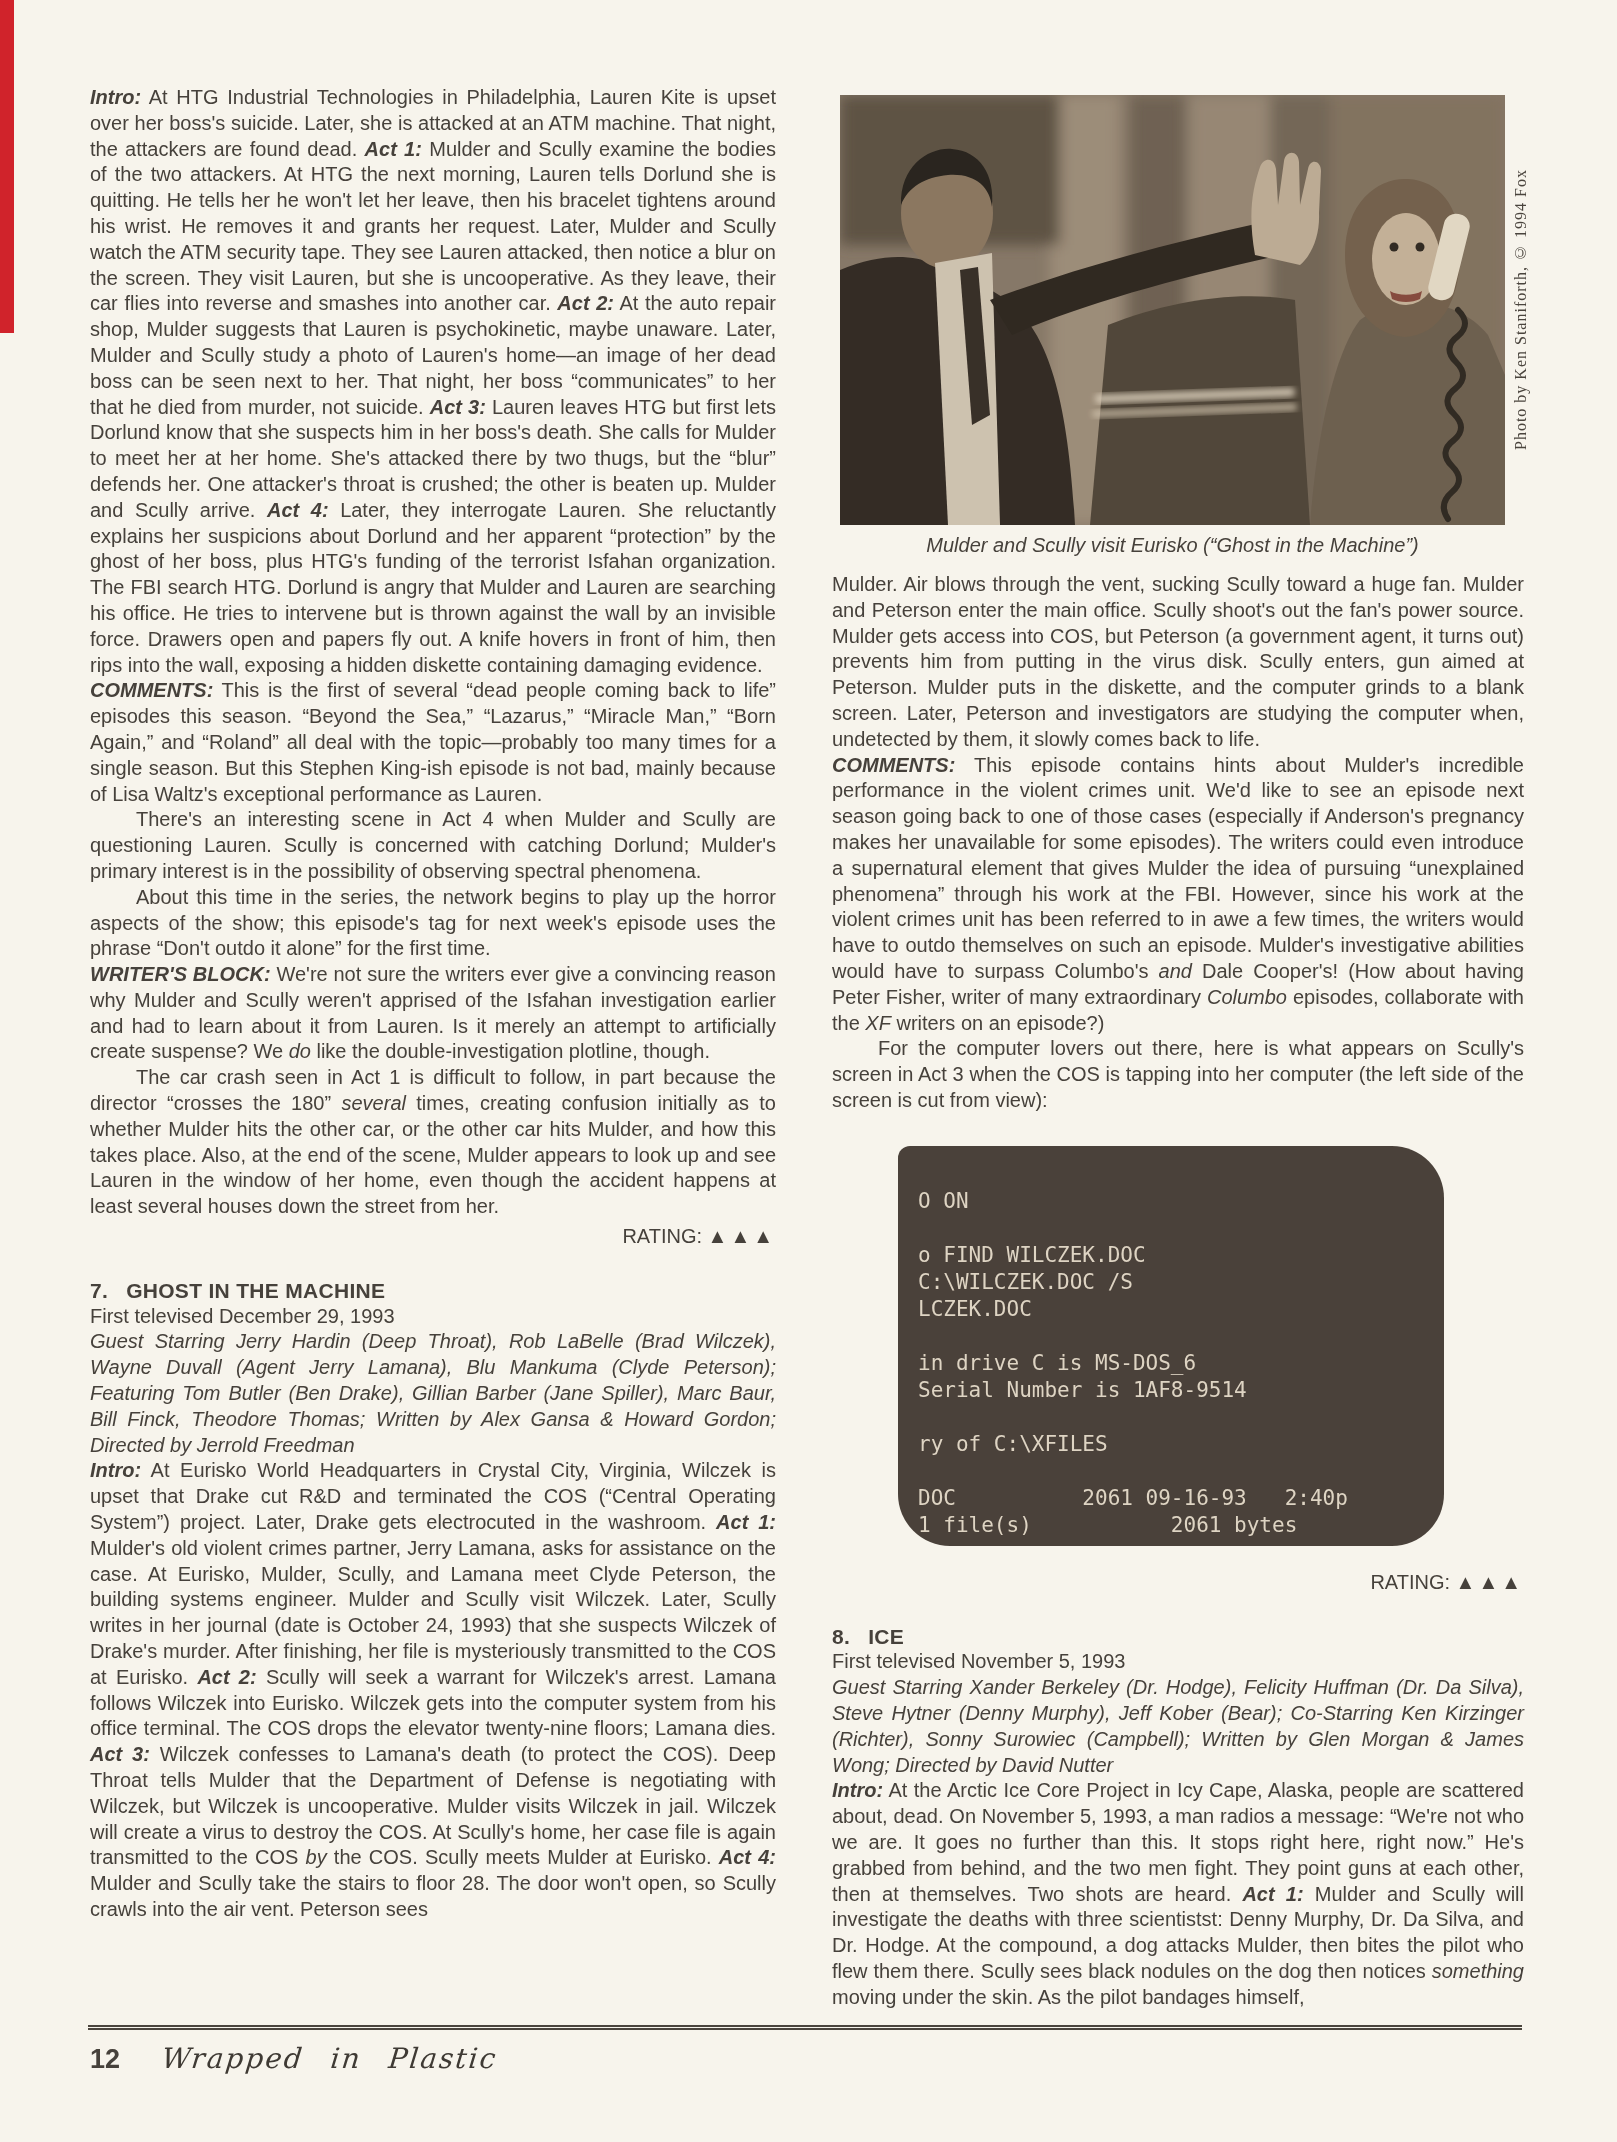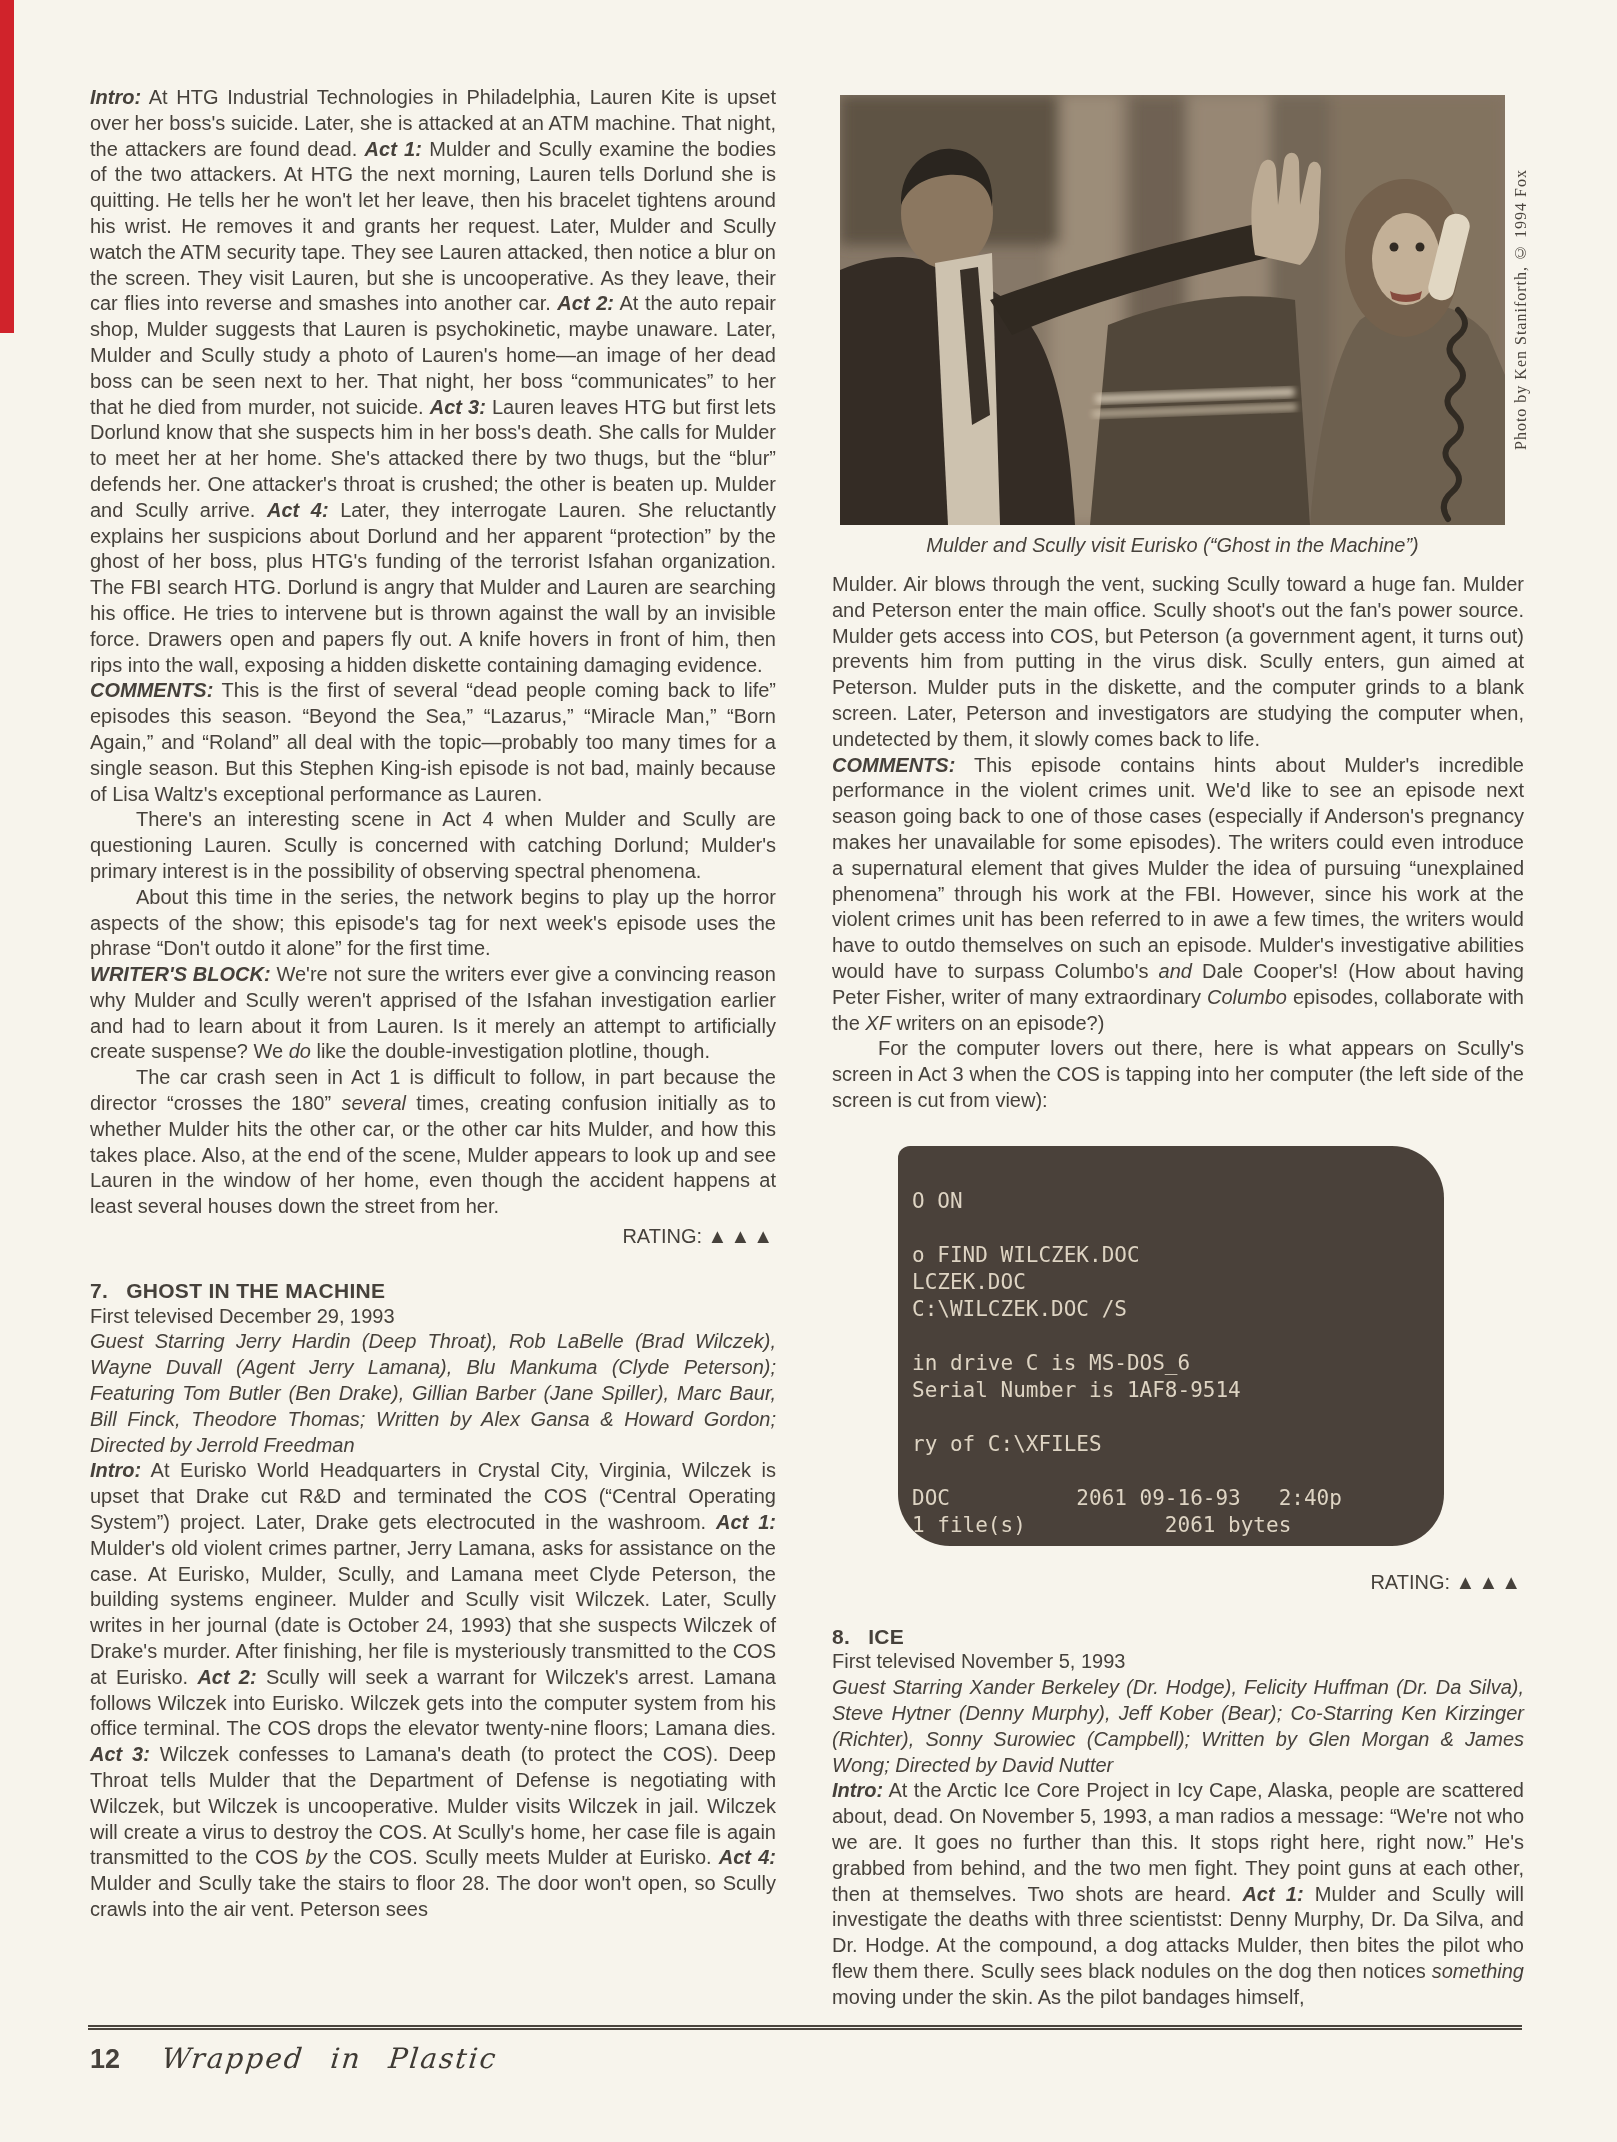--- a/index.html
+++ b/index.html
@@ -29,21 +29,21 @@
   .photo-credit{
     position:absolute;left:1512px;top:95px;width:34px;height:430px;
     writing-mode:vertical-rl;transform:rotate(180deg);
     font-family:"Liberation Serif", serif;font-size:16px;letter-spacing:1px;
     text-align:center;color:#4a443d;
   }
   .terminal{
     margin:32px 0 24px 66px;width:546px;height:400px;box-sizing:border-box;
     background:#4a413a;color:#ded4c3;
     border-radius:12px 52px 52px 52px;
-    padding:42px 0 0 14px;
+    padding:42px 0 0 20px;
     font-family:"DejaVu Sans Mono", monospace;
     font-size:21px;line-height:27px;
     text-align:left;
   }
   .terminal .tline{white-space:pre;margin:0;}
   .footer-rule{
     position:absolute;left:88px;top:2025px;width:1434px;height:5px;
     border-top:2px solid #4a443d;border-bottom:2px solid #4a443d;box-sizing:border-box;
   }
   .footer{position:absolute;left:90px;top:2042px;display:flex;align-items:baseline;}
@@ -128,22 +128,22 @@
     </div>
     <div class="caption">Mulder and Scully visit Eurisko (“Ghost in the Machine”)</div>
     <div id="right-blocks">
         <p class="block"><span>Mulder.  Air blows through the vent, sucking Scully toward a huge fan.  Mulder and Peterson enter the main office.  Scully shoot's out the fan's power source.  Mulder gets access into COS, but Peterson (a government agent, it turns out) prevents him from putting in the virus disk.  Scully enters, gun aimed at Peterson.  Mulder puts in the diskette, and the computer grinds to a blank screen.  Later, Peterson and investigators are studying the computer when, undetected by them, it slowly comes back to life.</span></p>
         <p class="block"><span class="b">COMMENTS:</span><span>  This episode contains hints about Mulder's incredible performance in the violent crimes unit.  We'd like to see an episode next season going back to one of those cases (especially if Anderson's pregnancy makes her unavailable for some episodes).  The writers could even introduce a supernatural element that gives Mulder the idea of pursuing “unexplained phenomena” through his work at the FBI.  However, since his work at the violent crimes unit has been referred to in awe a few times, the writers would have to outdo themselves on such an episode.  Mulder's investigative abilities would have to surpass Columbo's </span><span class="i">and</span><span> Dale Cooper's! (How about having Peter Fisher, writer of many extraordinary </span><span class="i">Columbo</span><span> episodes, collaborate with the </span><span class="i">XF</span><span> writers on an episode?)</span></p>
         <p class="block indent"><span>For the computer lovers out there, here is what appears on Scully's screen in Act 3 when the COS is tapping into her computer (the left side of the screen is cut from view):</span></p>
         <div class="terminal">
           <div class="tline">O ON</div>
           <div class="tline">&nbsp;</div>
           <div class="tline">o FIND WILCZEK.DOC</div>
+          <div class="tline">C:\WILCZEK.DOC /S</div>
           <div class="tline">LCZEK.DOC</div>
-          <div class="tline">C:\WILCZEK.DOC /S</div>
           <div class="tline">&nbsp;</div>
           <div class="tline">in drive C is MS-DOS_6</div>
           <div class="tline">Serial Number is 1AF8-9514</div>
           <div class="tline">&nbsp;</div>
           <div class="tline">ry of C:\XFILES</div>
           <div class="tline">&nbsp;</div>
           <div class="tline">DOC          2061 09-16-93   2:40p</div>
           <div class="tline">1 file(s)           2061 bytes</div>
         </div>
         <p class="rating"><span>RATING:  </span><span class="tri">▲▲▲</span></p>

